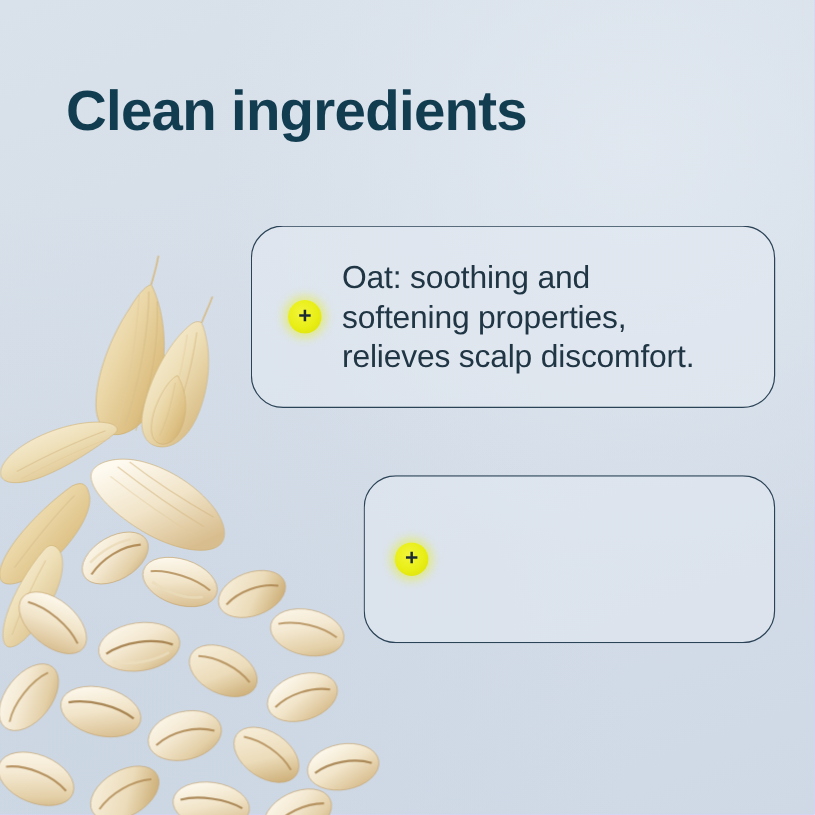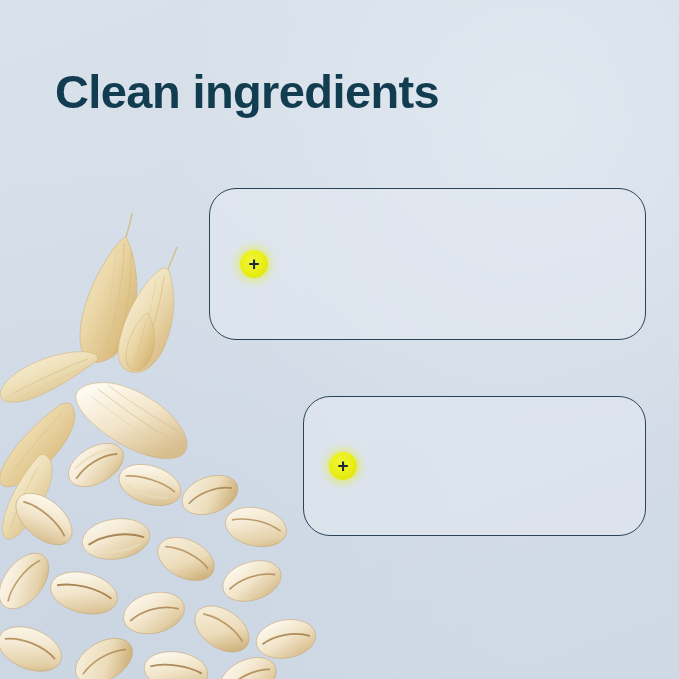--- a/index.html
+++ b/index.html
@@ -279,20 +279,23 @@
       </g>
     </g>
   </svg>
 
   <h1 class="page-title">Clean ingredients</h1>
 
   <div class="info-card card-oat">
     <span class="plus-badge">
       <span class="glyph">+</span>
     </span>
+    <span class="card-text">Oat: soothing  and
+softening properties,
+relieves scalp discomfort.</span>
   </div>
 
   <div class="info-card card-soy">
     <span class="plus-badge">
       <span class="glyph">+</span>
     </span>
   </div>
 
 </div>
 

